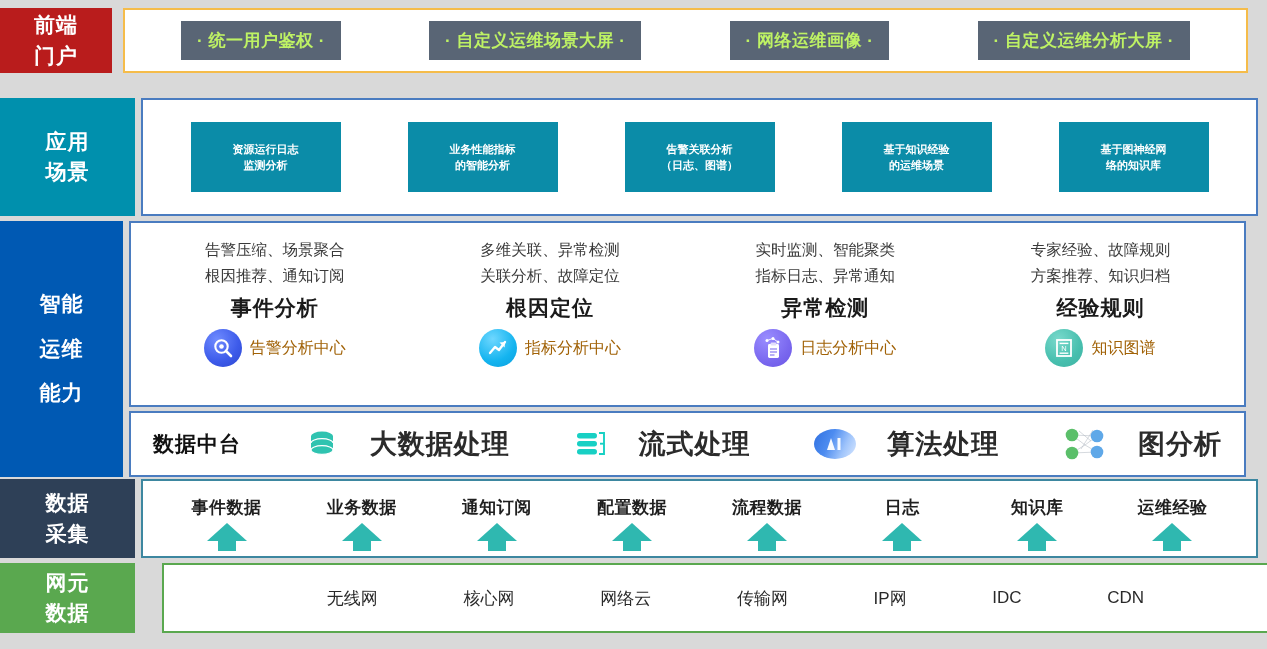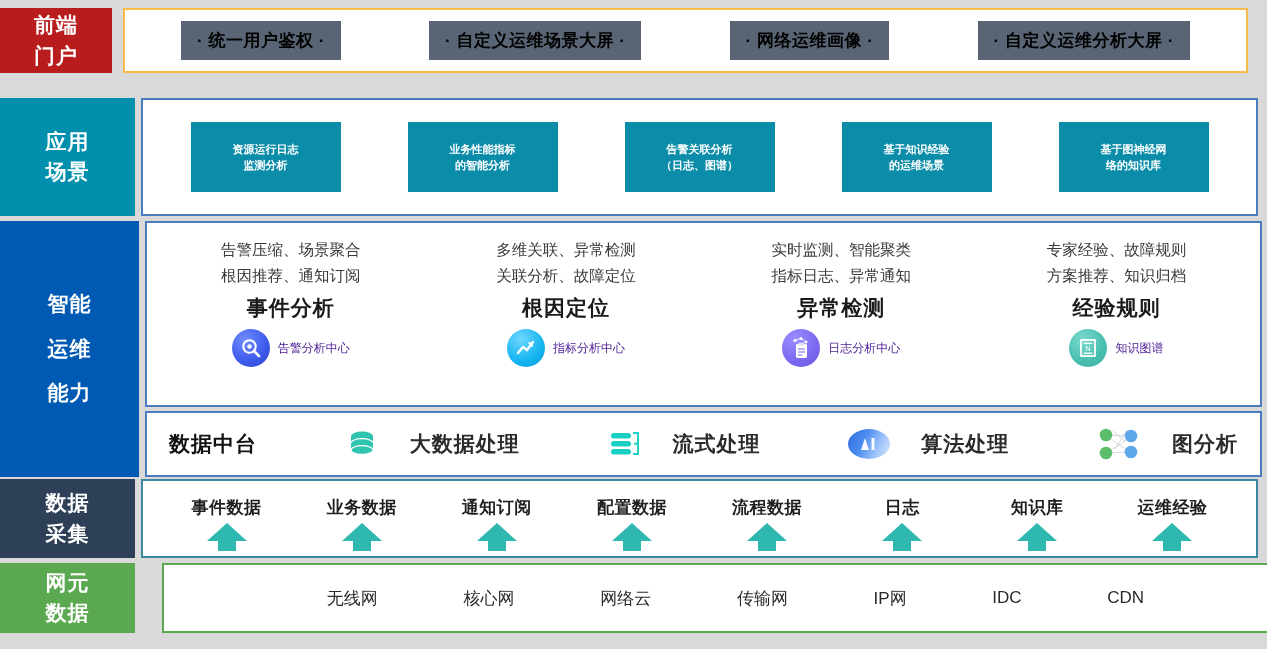--- a/index.html
+++ b/index.html
@@ -24,21 +24,21 @@
   
   #row-portal{top:8px;height:65px;}
   #row-portal .side{width:112px;height:65px;background:#b91c1c;font-size:21px;}
   #row-portal .panel{
     width:1125px;height:65px;margin-left:11px;
     border:2px solid #f5bc4a;
     display:flex;align-items:center;justify-content:space-around;
     padding:0 12px;
   }
   .portal-chip{
-    background:#596575;color:#000000;font-size:17px;font-weight:bold;
+    background:#596575;color:#bef264;font-size:17px;font-weight:bold;
     padding:8px 16px;white-space:nowrap;letter-spacing:.5px;
   }
 
   
   #row-scene{top:98px;height:118px;}
   #row-scene .side{width:135px;height:118px;background:#0090ad;font-size:21px;}
   #row-scene .panel{
     width:1117px;height:118px;margin-left:6px;
     border:2px solid #4a7cc0;
     display:flex;align-items:center;justify-content:space-around;
@@ -46,40 +46,40 @@
   }
   .scene-chip{
     background:#0b8ca8;color:#fff;font-size:11px;font-weight:bold;
     width:150px;height:70px;
     display:flex;flex-direction:column;align-items:center;justify-content:center;
     line-height:1.5;text-align:center;
   }
 
   
   #row-ops{top:221px;height:256px;}
-  #row-ops .side{width:139px;height:256px;background:#0059b3;font-size:21px;flex-direction:column;}
+  #row-ops .side{width:123px;height:256px;background:#0059b3;font-size:21px;flex-direction:column;}
   #row-ops .side span{margin:7px 0;}
   .ops-stack{margin-left:6px;width:1117px;display:flex;flex-direction:column;}
   .ops-top{
     height:186px;border:2px solid #4a7cc0;background:#fff;box-sizing:border-box;
     display:flex;align-items:flex-start;justify-content:space-around;padding:14px 6px 0;
   }
   .ops-col{width:258px;display:flex;flex-direction:column;align-items:center;}
   .ops-desc{font-size:15.5px;color:#3a3a3a;line-height:1.65;text-align:center;white-space:nowrap;}
   .ops-title{font-size:21px;font-weight:bold;color:#1a1a1a;margin:6px 0 7px;letter-spacing:1px;}
   .ops-icon-row{display:flex;align-items:center;gap:8px;}
-  .ops-icon-label{font-size:12px;color:#4c1d95;white-space:nowrap;}
+  .ops-icon-label{font-size:16px;color:#a16207;white-space:nowrap;}
 
   .ops-bottom{
     height:66px;margin-top:4px;border:2px solid #4a7cc0;background:#fff;box-sizing:border-box;
     display:flex;align-items:center;padding:8px 22px;
   }
   .mid-title{font-size:21px;font-weight:bold;color:#111;letter-spacing:1px;white-space:nowrap;}
   .mid-item{display:flex;align-items:center;gap:11px;white-space:nowrap;}
-  .mid-item-label{font-size:21px;font-weight:bold;color:#2b2b2b;letter-spacing:1px;margin-left:20px;}
+  .mid-item-label{font-size:27px;font-weight:bold;color:#2b2b2b;letter-spacing:1px;margin-left:20px;}
   .mid-spacer{flex:1;}
 
   
   #row-collect{top:479px;height:79px;}
   #row-collect .side{width:135px;height:79px;background:#2e4057;font-size:21px;}
   #row-collect .panel{
     width:1117px;height:79px;margin-left:6px;
     border:2px solid #3d87a0;
     display:flex;align-items:center;justify-content:space-around;padding:0 16px;
   }

